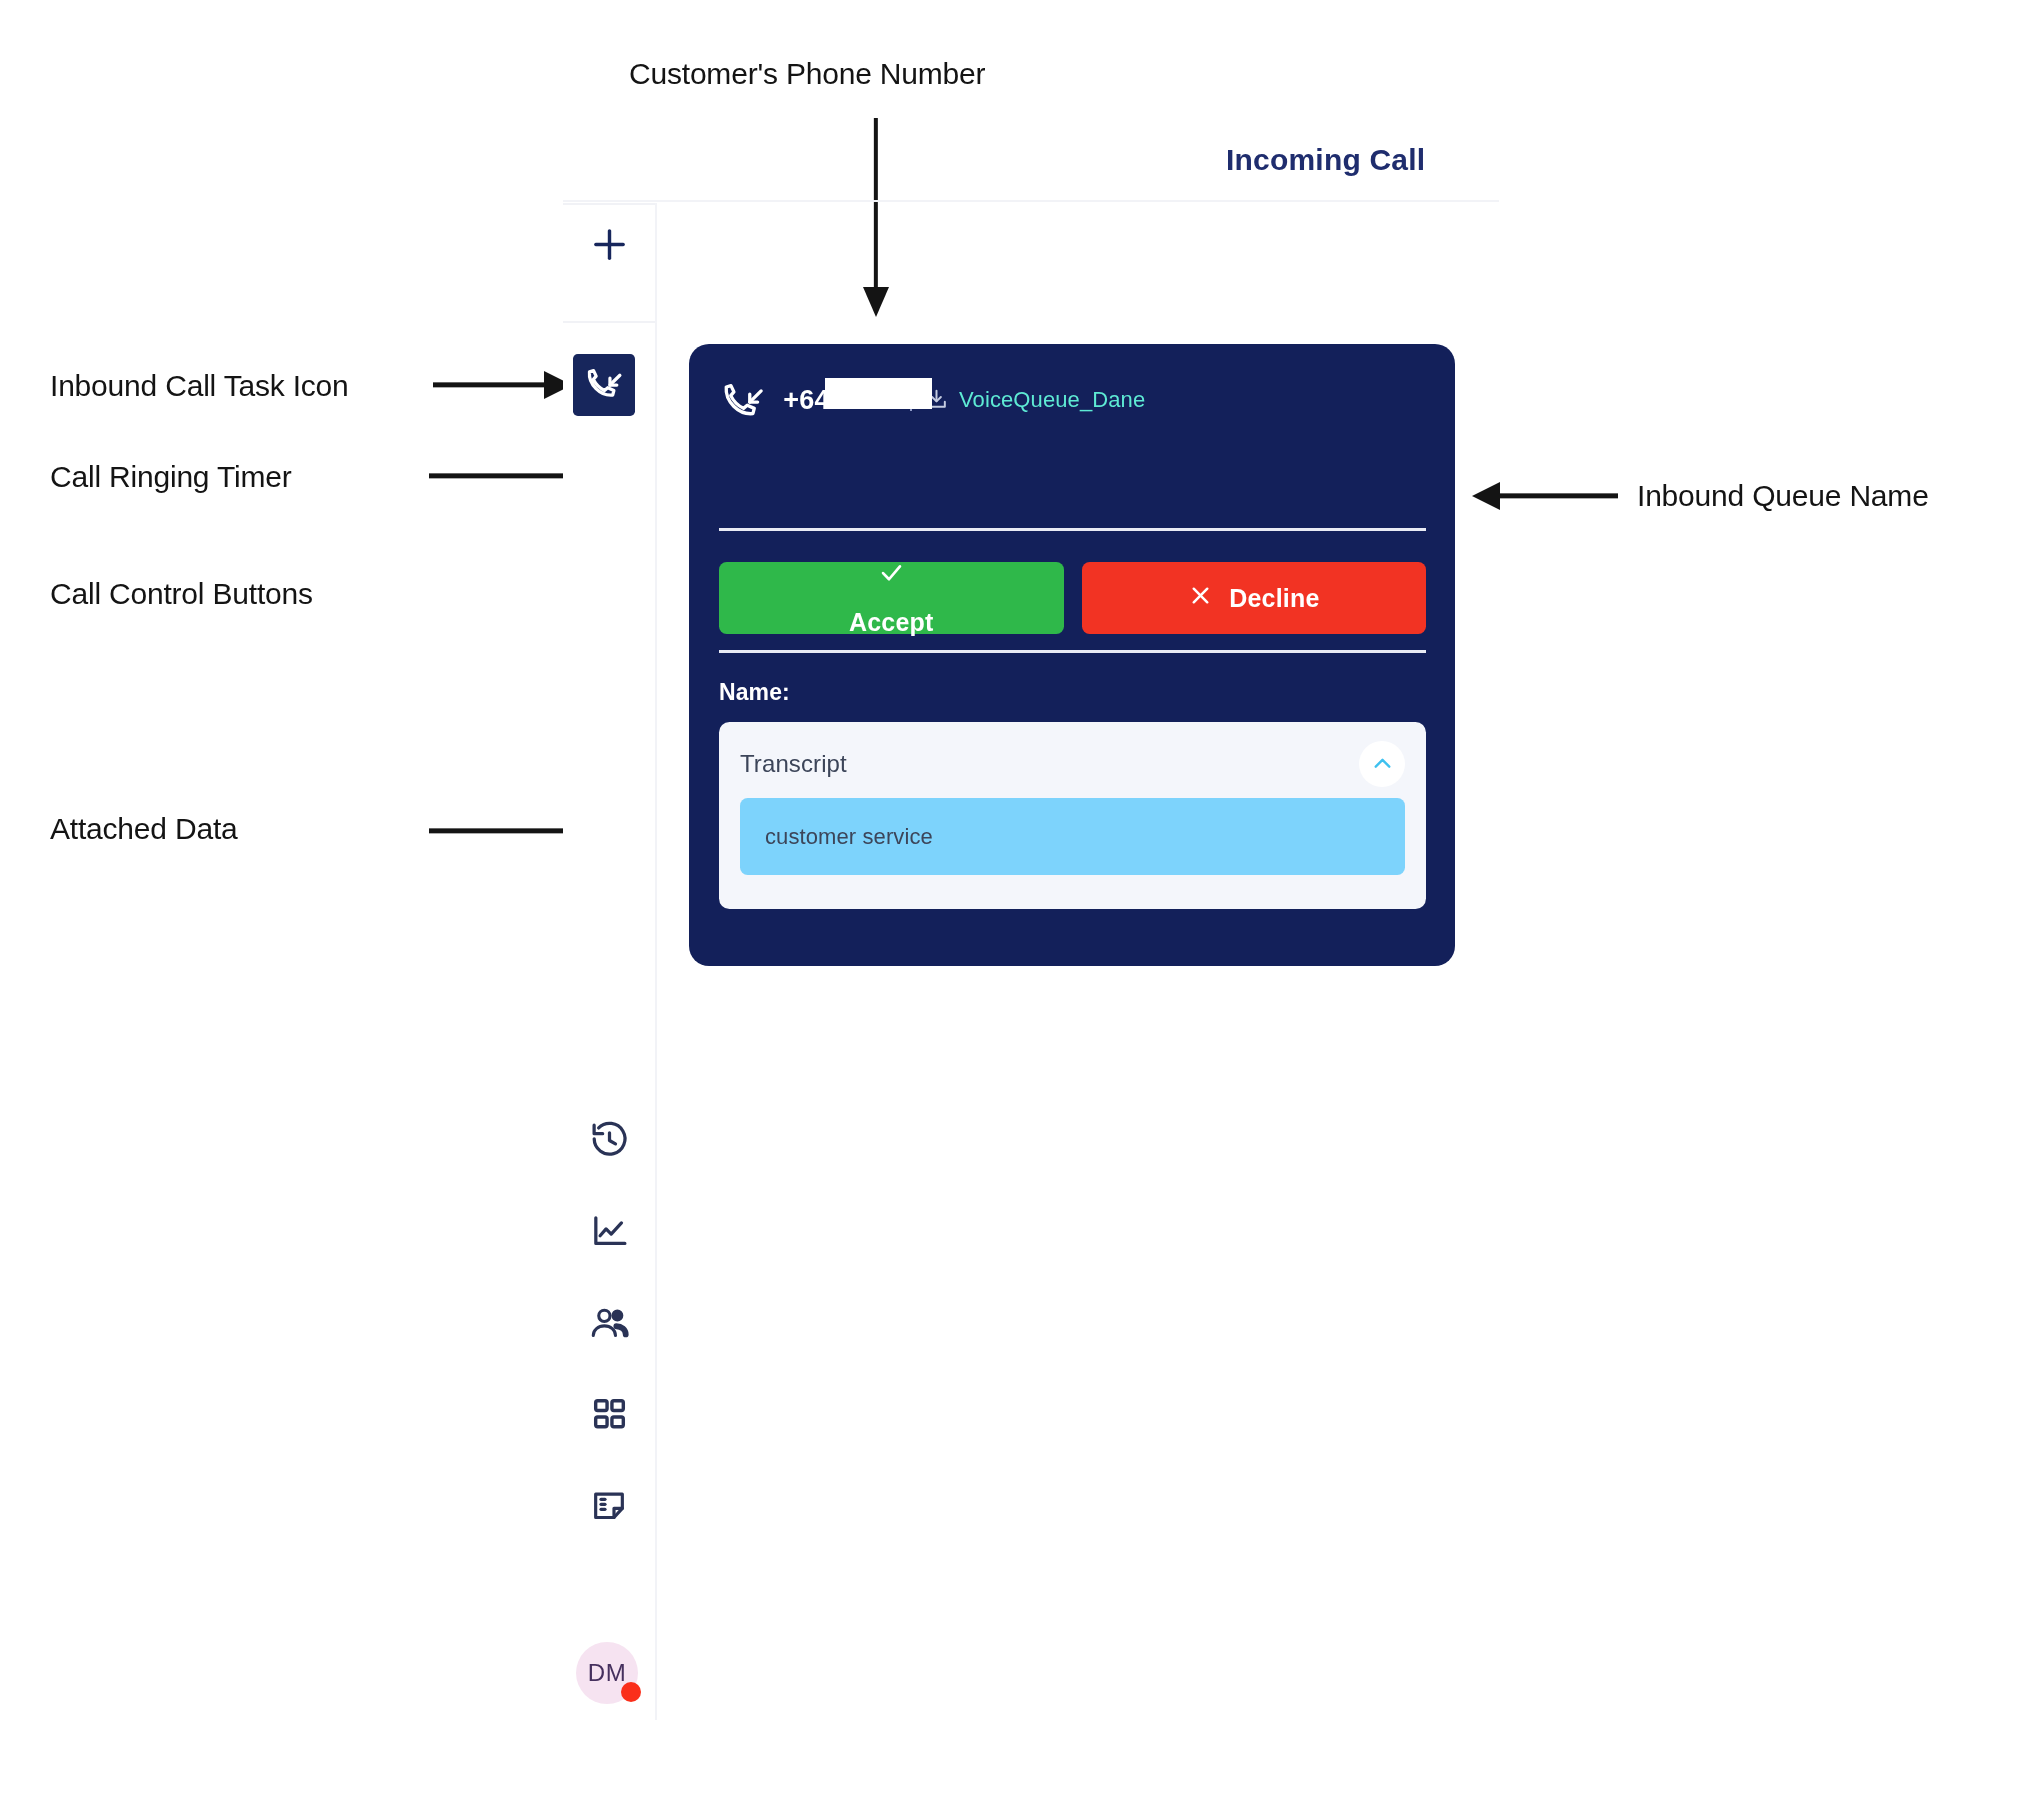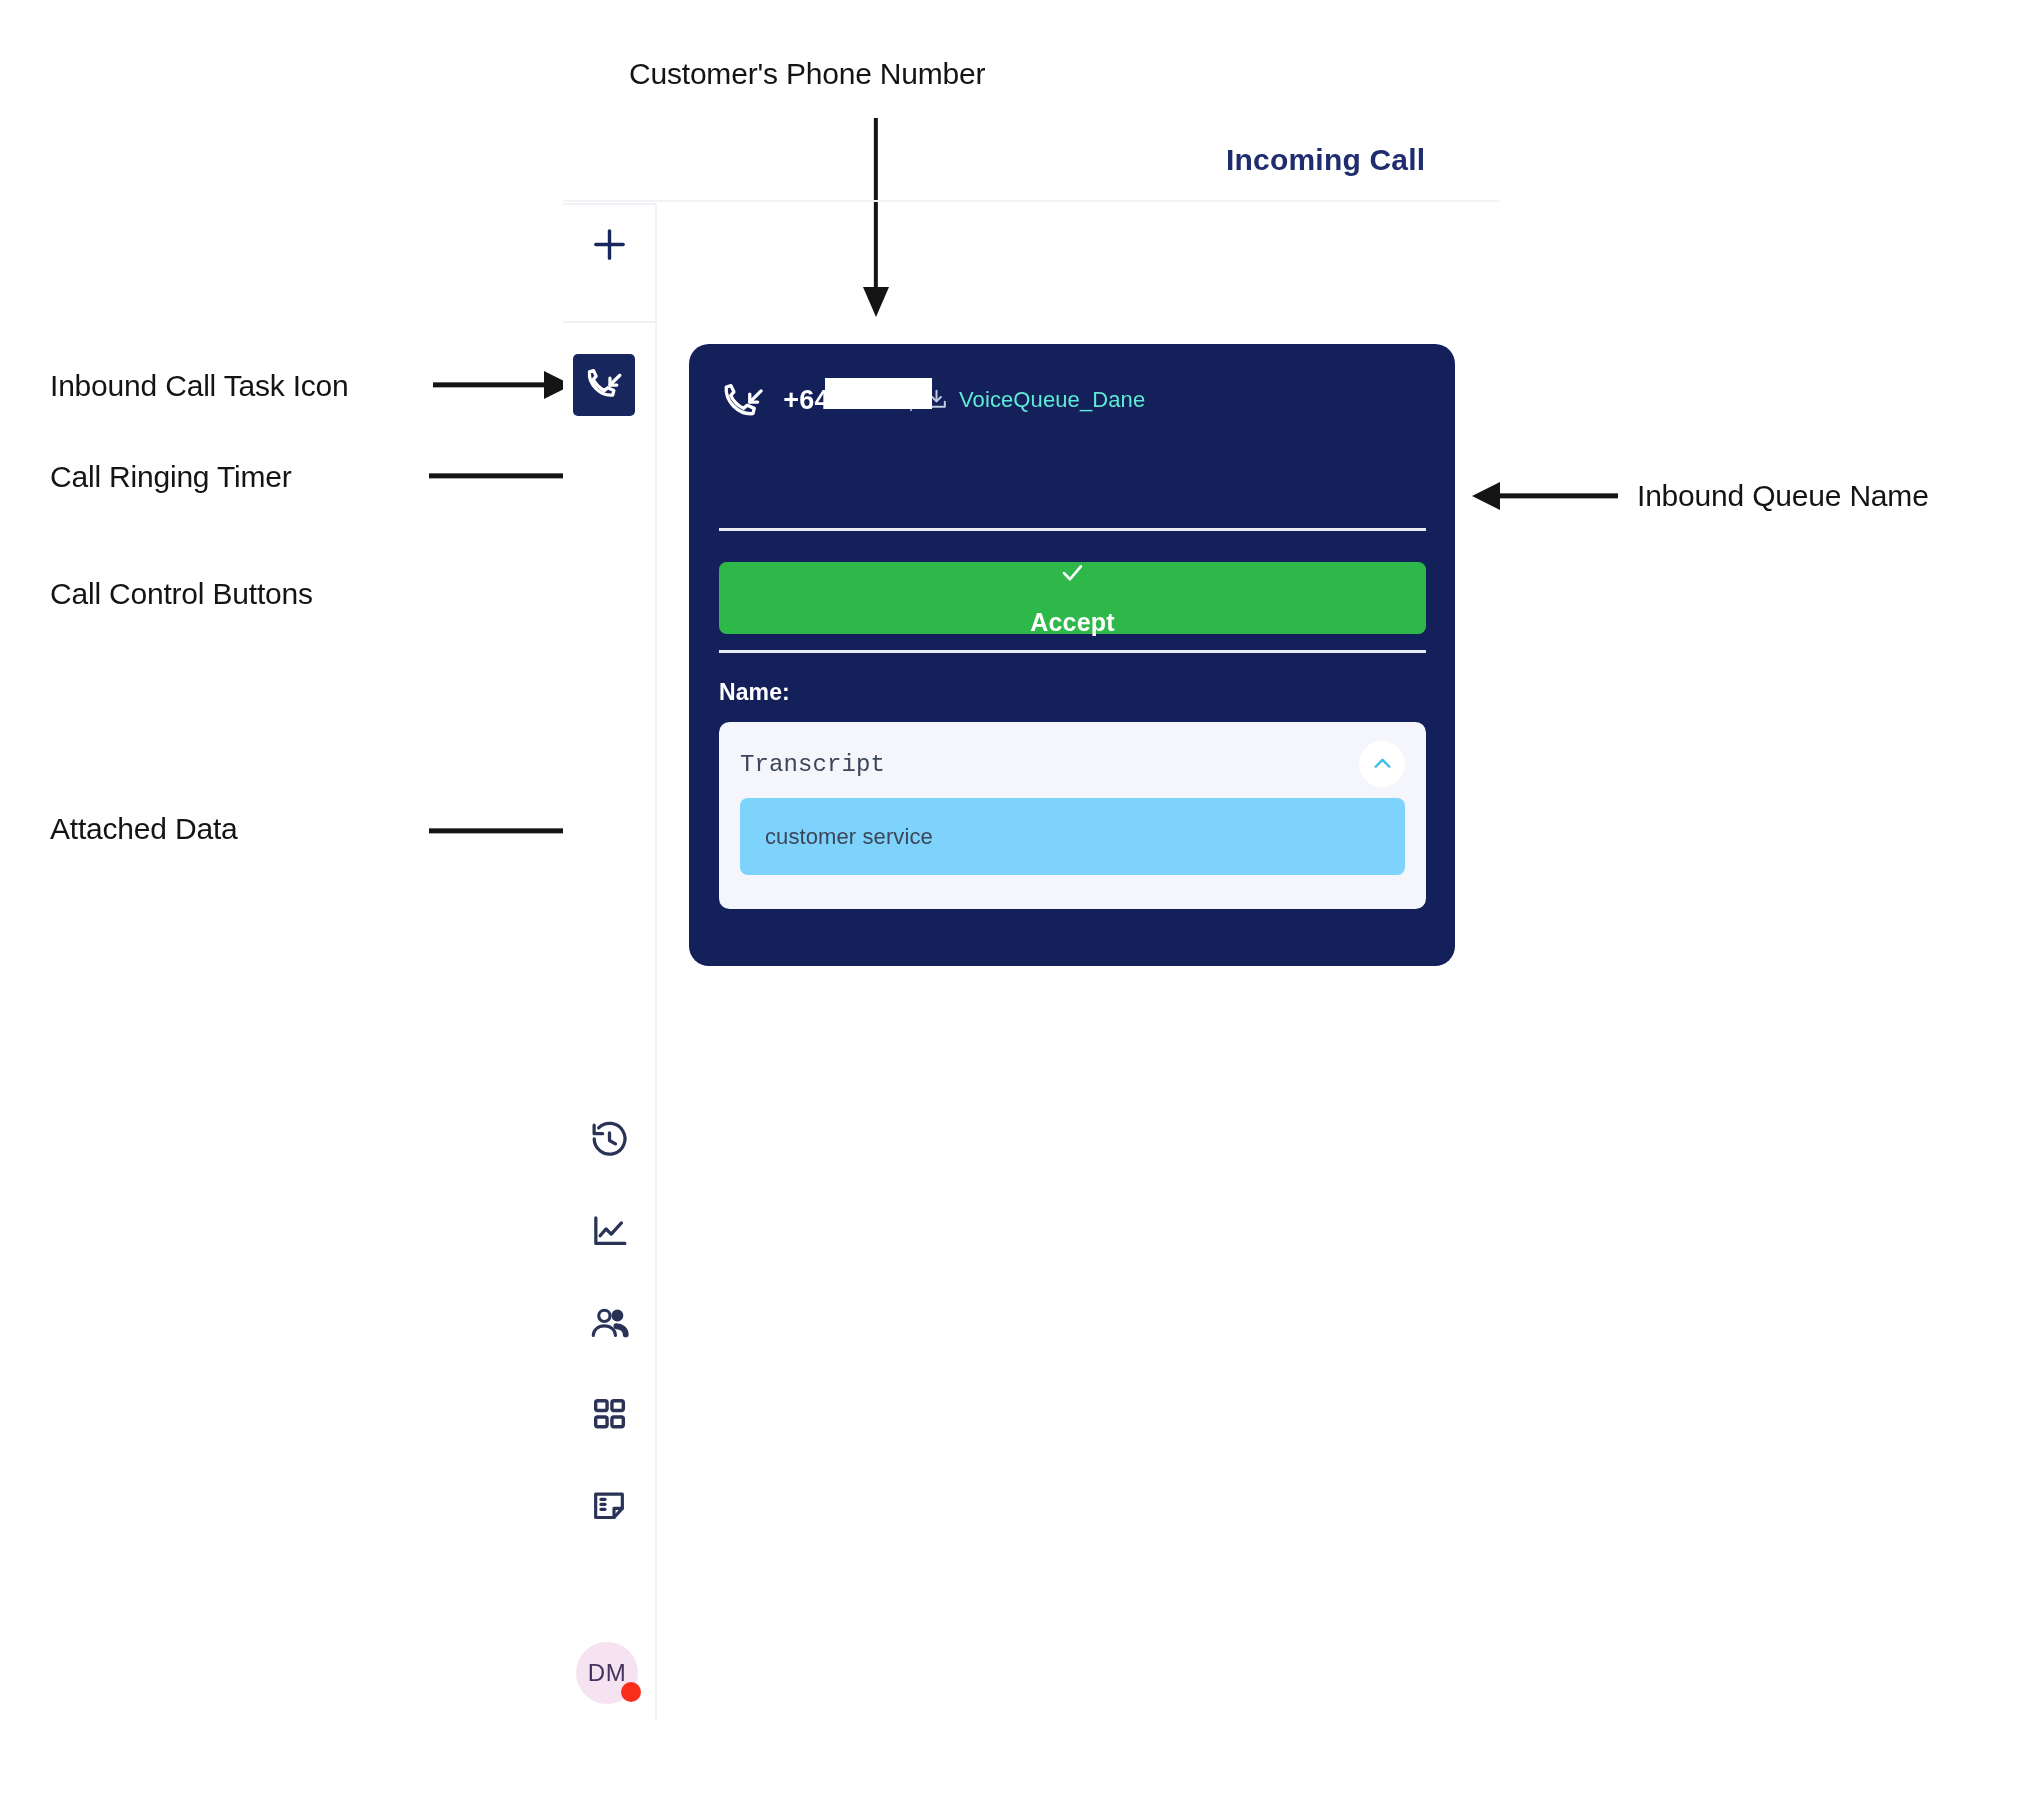--- a/index.html
+++ b/index.html
@@ -190,21 +190,21 @@
   .attached-panel {
     position: absolute;
     left: 30px; top: 378px;
     width: 707px; height: 187px;
     background: #f4f6fb;
     border-radius: 10.5px;
   }
   .ap-header {
     position: absolute;
     left: 21px; top: 20px; right: 21px; height: 44px;
-    display: flex; align-items: center; justify-content: space-between; font-family: Liberation Mono, monospace;
+    display: flex; align-items: center; justify-content: space-between;
   }
   .ap-title {
     font-size: 24px; font-weight: 400; color: #3c4559; letter-spacing: 0.1px;
   }
   .ap-chevron {
     width: 46px; height: 46px; border-radius: 50%;
     background: #ffffff;
     display: flex; align-items: center; justify-content: center;
   }
   .ap-value-box {
@@ -383,20 +383,29 @@
     <div class="cc-buttons">
       <button class="cc-btn accept">
         <span>
           <svg width="27" height="27" viewBox="0 0 24 24" fill="none" stroke="#ffffff" stroke-width="2.4" stroke-linecap="round" stroke-linejoin="round">
             <polyline points="4.5 12.5 9.8 18 19.5 6.5"></polyline>
           </svg>
         </span>
         <span>Accept</span>
       </button>
 
+      <button class="cc-btn decline">
+        <span>
+          <svg width="25" height="25" viewBox="0 0 24 24" fill="none" stroke="#ffffff" stroke-width="2.4" stroke-linecap="round">
+            <line x1="5.5" y1="5.5" x2="18.5" y2="18.5"></line>
+            <line x1="18.5" y1="5.5" x2="5.5" y2="18.5"></line>
+          </svg>
+        </span>
+        <span>Decline</span>
+      </button>
     </div>
 
     <div class="cc-divider bottom"></div>
 
     <div class="cc-name-label">Name:</div>
 
     <div class="attached-panel">
       <div class="ap-header">
         <span class="ap-title">Transcript</span>
         <span class="ap-chevron">

